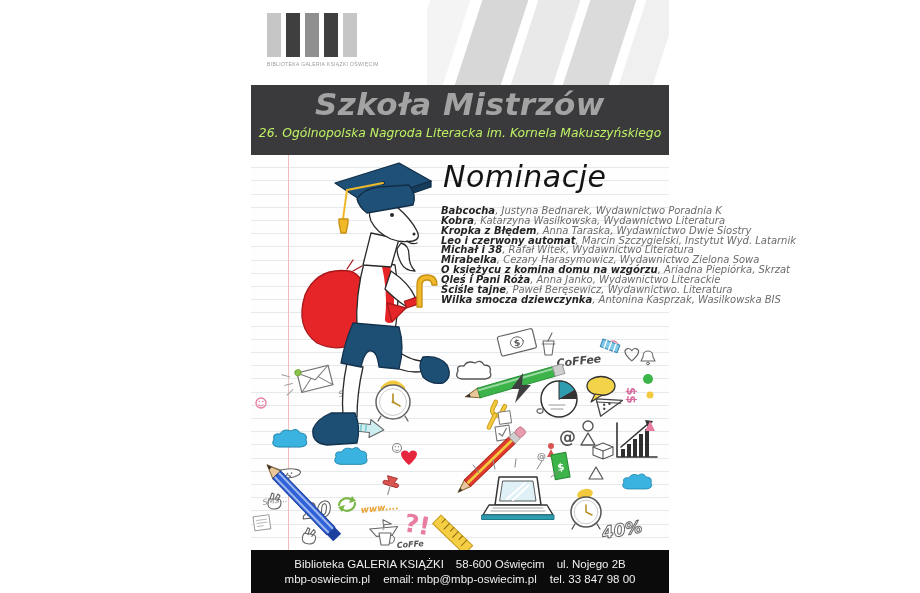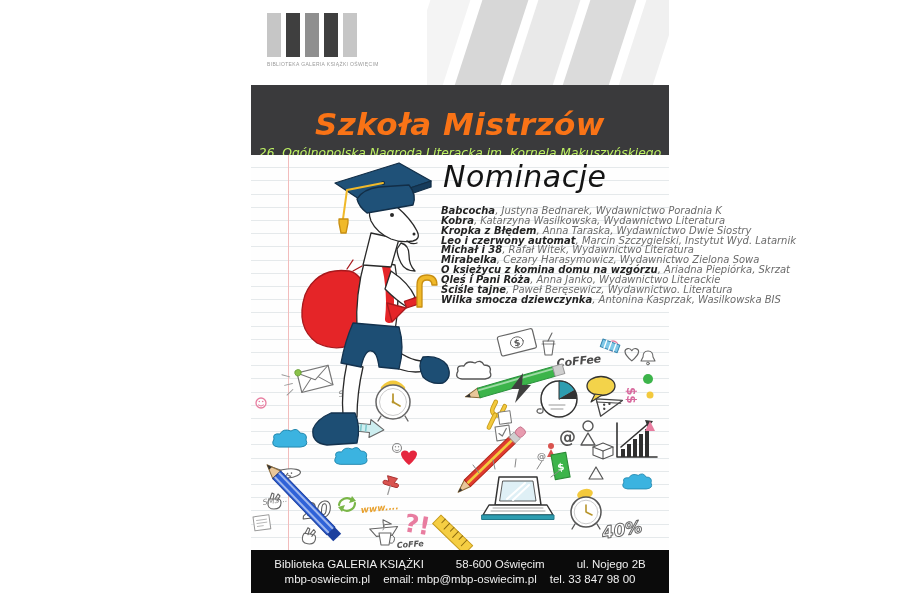--- a/index.html
+++ b/index.html
@@ -20,41 +20,41 @@
   .stripe{position:absolute;top:-8px;height:101px;transform:skewX(-18deg);transform-origin:top center;}
   .s1{left:6px;width:40px;background:#f4f4f4;}
   .s2{left:58px;width:46px;background:#d7d7d7;}
   .s3{left:114px;width:42px;background:#e9e9e9;}
   .s4{left:166px;width:46px;background:#dbdbdb;}
   .s5{left:222px;width:34px;background:#f0f0f0;}
 
   
   .band{position:absolute;left:0;top:85px;width:418px;height:70px;background:#3a3a3c;
         text-align:center;overflow:hidden;}
-  .band-title{font-size:31px;font-weight:bold;font-style:italic;color:#f97316;
-              line-height:38px;margin-top:20px;letter-spacing:.5px;}
+  .band-title{font-size:31px;font-weight:bold;font-style:italic;color:#a3a3a3;
+              line-height:38px;margin-top:0;letter-spacing:.5px;}
   .band-sub{font-size:12.3px;font-style:italic;color:#bef264;line-height:16px;margin-top:2px;}
 
   
   .paper{position:absolute;left:0;top:155px;width:418px;height:395px;
          background:repeating-linear-gradient(to bottom,#fefefe 0px,#fefefe 12.2px,#e5e9eb 12.2px,#e5e9eb 13.2px);}
   .margin-line{position:absolute;left:37px;top:0;width:1px;height:395px;background:#f2bcbc;}
   .illustration{position:absolute;left:0;top:0;}
 
   .nom-heading{position:absolute;left:192px;top:4px;font-size:30px;font-weight:normal;
                font-style:italic;color:#141414;letter-spacing:.5px;}
   .nom-list{position:absolute;left:190px;top:51px;}
   .nom-row{font-size:10px;font-style:italic;line-height:9.85px;white-space:nowrap;color:#6b6b6b;}
   .nom-title{font-weight:bold;color:#242424;}
 
   
   .footer{position:absolute;left:0;top:550px;width:418px;height:43px;background:#0b0b0b;
           color:#efefef;font-family:"Liberation Sans",sans-serif;display:flex;
           flex-direction:column;justify-content:center;}
-  .f-line{display:flex;justify-content:center;gap:32px;font-size:11.5px;line-height:15px;white-space:nowrap;}
+  .f-line{display:flex;justify-content:center;gap:12px;font-size:11.5px;line-height:15px;white-space:nowrap;}
   .f-line2{gap:13px;}
 
   svg text{font-family:"DejaVu Sans",sans-serif;}
 </style>
 </head>
 <body>
 
 <div class="stage">
   <div class="poster">
 

